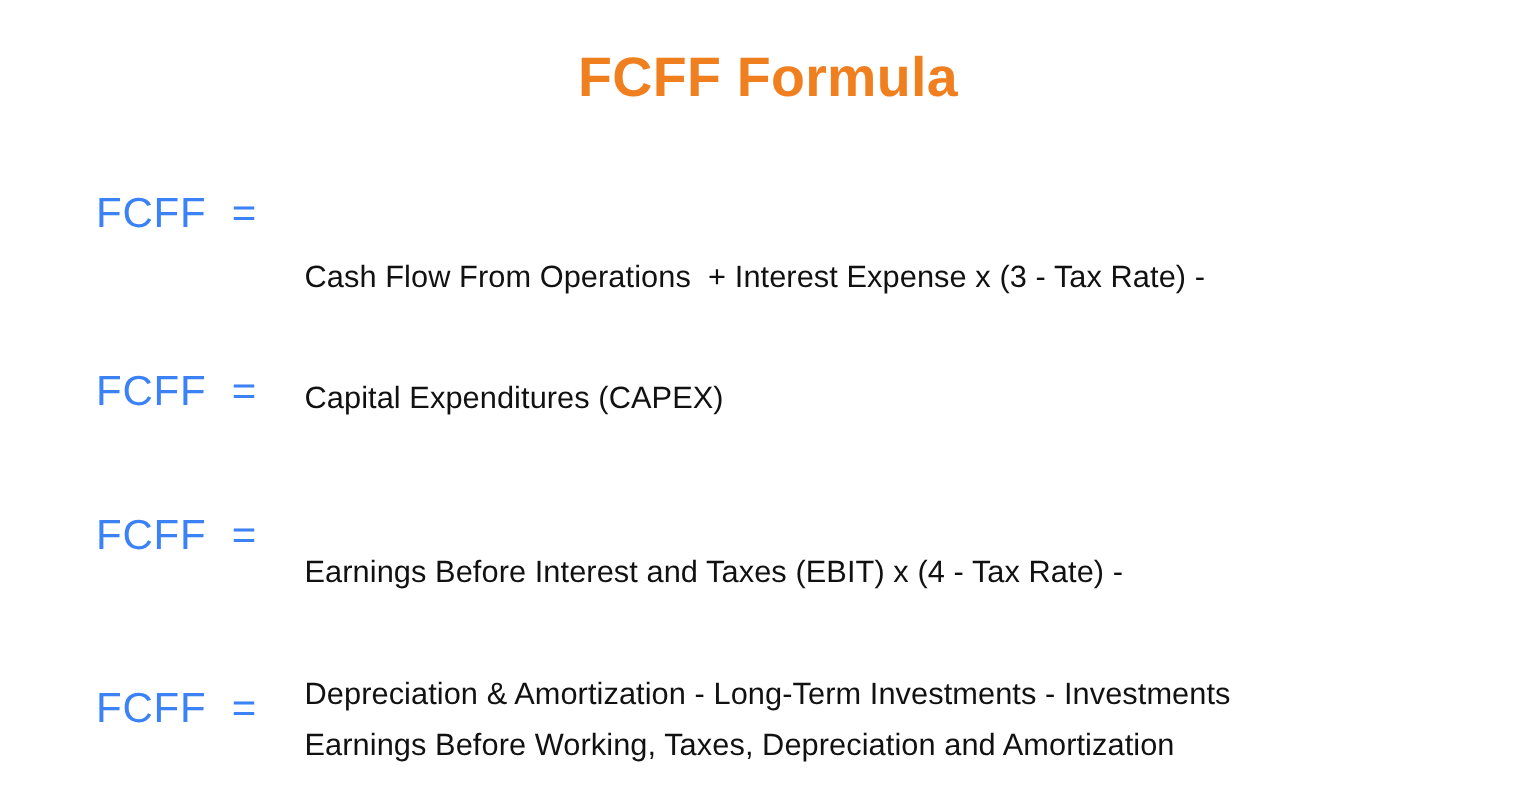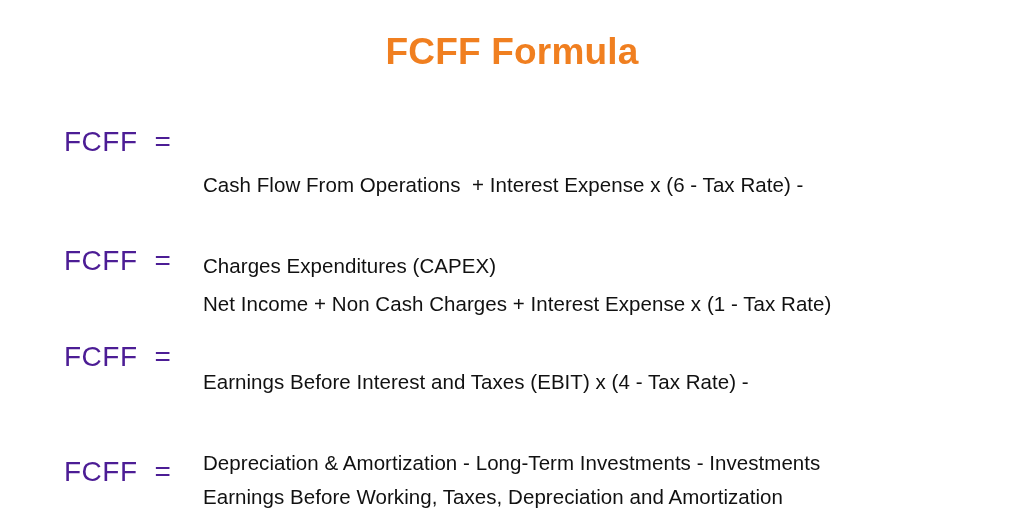--- a/index.html
+++ b/index.html
@@ -52,21 +52,21 @@
     display: block;
   }
 
   .formula-row .lhs {
     position: absolute;
     left: 64px;
     width: 130px;
     font-size: 28px;
     font-weight: 400;
     line-height: 28px;
-    color: #4c1d95;
+    color: #3b82f6;
     white-space: nowrap;
     letter-spacing: 0.5px;
   }
 
   .formula-row .lhs .eq {
     display: inline-block;
     margin-left: 17px;
   }
 
   .formula-row .rhs {
@@ -108,29 +108,28 @@
 
 <div class="page">
 
   <div class="page-title">FCFF Formula</div>
 
   <div class="formula-list">
 
     <div class="formula-row" id="row-0">
       <div class="lhs"><span>FCFF</span><span class="eq">=</span></div>
       <div class="rhs">
-        <span class="line">Cash Flow From Operations  + Interest Expense x (6 - Tax Rate) -</span>
-        <span class="line">Charges Expenditures (CAPEX)</span>
+        <span class="line">Cash Flow From Operations  + Interest Expense x (3 - Tax Rate) -</span>
+        <span class="line">Capital Expenditures (CAPEX)</span>
       </div>
     </div>
 
     <div class="formula-row" id="row-1">
       <div class="lhs"><span>FCFF</span><span class="eq">=</span></div>
       <div class="rhs">
-        <span class="line">Net Income + Non Cash Charges + Interest Expense x (1 - Tax Rate)</span>
       </div>
     </div>
 
     <div class="formula-row" id="row-2">
       <div class="lhs"><span>FCFF</span><span class="eq">=</span></div>
       <div class="rhs">
         <span class="line">Earnings Before Interest and Taxes (EBIT) x (4 - Tax Rate) -</span>
         <span class="line">Depreciation &amp; Amortization - Long-Term Investments - Investments</span>
         
       </div>

